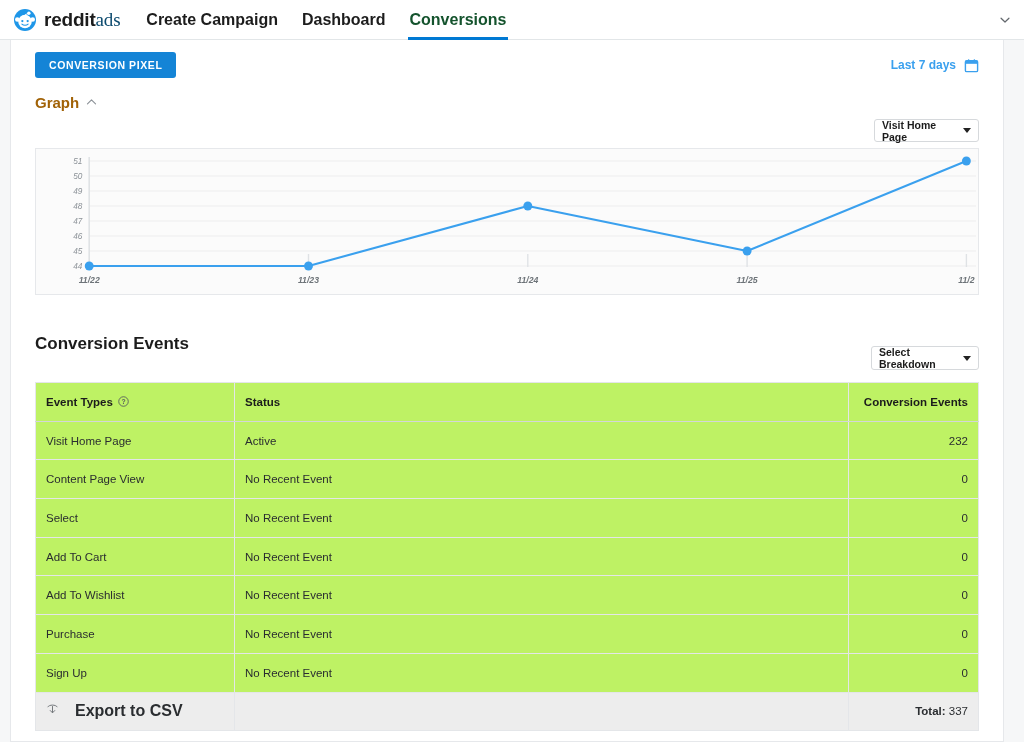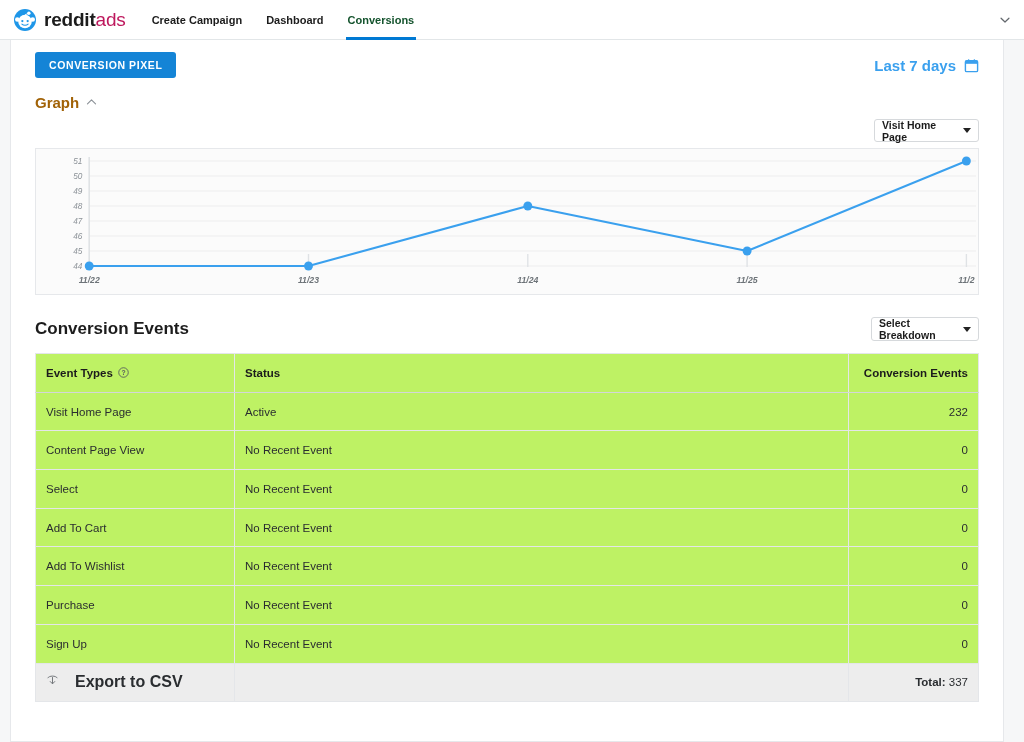--- a/index.html
+++ b/index.html
@@ -23,25 +23,25 @@
   }
   .brand { display: flex; align-items: center; gap: 8px; margin-right: 24px; }
   .snoo { width: 22px; height: 22px; display: block; }
   .brand-text {
     font-size: 19px;
     font-weight: bold;
     color: #1c1c1c;
     letter-spacing: -0.2px;
     line-height: 1;
   }
-  .brand-text .ads { color: #be185d; font-weight: normal; }
+  .brand-text .ads { color: #0c4a6e; font-weight: normal; font-family: Liberation Serif, serif; }
   .nav-links { display: flex; align-items: stretch; height: 40px; gap: 20px; }
   .nav-link {
     display: flex; align-items: center;
-    font-size: 11px;
+    font-size: 16px;
     font-weight: bold;
     color: #1c1c1c;
     cursor: pointer;
     position: relative;
     padding: 0 2px;
     white-space: nowrap;
   }
   .nav-link.active { color: #14532d; }
   .nav-link.active::after {
     content: "";
@@ -92,21 +92,21 @@
     letter-spacing: 0.6px;
     padding: 7px 14px;
     cursor: pointer;
   }
   .daterange {
     margin-left: auto;
     display: flex;
     align-items: center;
     gap: 8px;
     color: #3aa0ee;
-    font-size: 15px;
+    font-size: 12px;
     font-weight: bold;
     cursor: pointer;
   }
   .cal-svg { width: 15px; height: 15px; display: block; }
 
   
   .graph-head {
     display: flex;
     align-items: center;
     gap: 7px;
@@ -173,20 +173,21 @@
     border-radius: 3px;
     background: #fff;
     display: flex;
     align-items: center;
     justify-content: space-between;
     padding: 0 7px;
     font-size: 10.5px;
     color: #1c1c1c;
     font-weight: bold;
     cursor: pointer;
+    margin-top: 29px;
   }
   .breakdown-box .tri {
     width: 0; height: 0;
     border-left: 4.5px solid transparent;
     border-right: 4.5px solid transparent;
     border-top: 5.5px solid #222;
   }
 
   
   table.ce-table {

